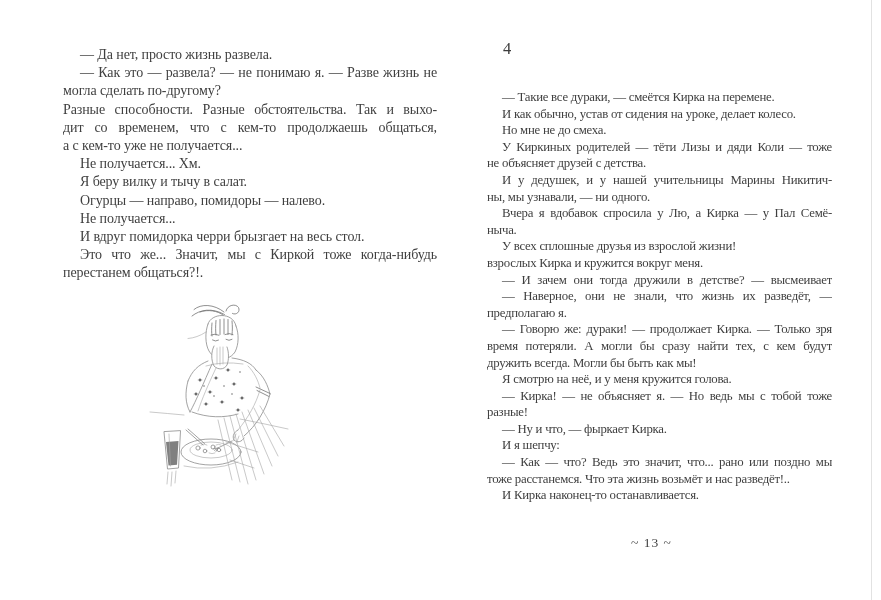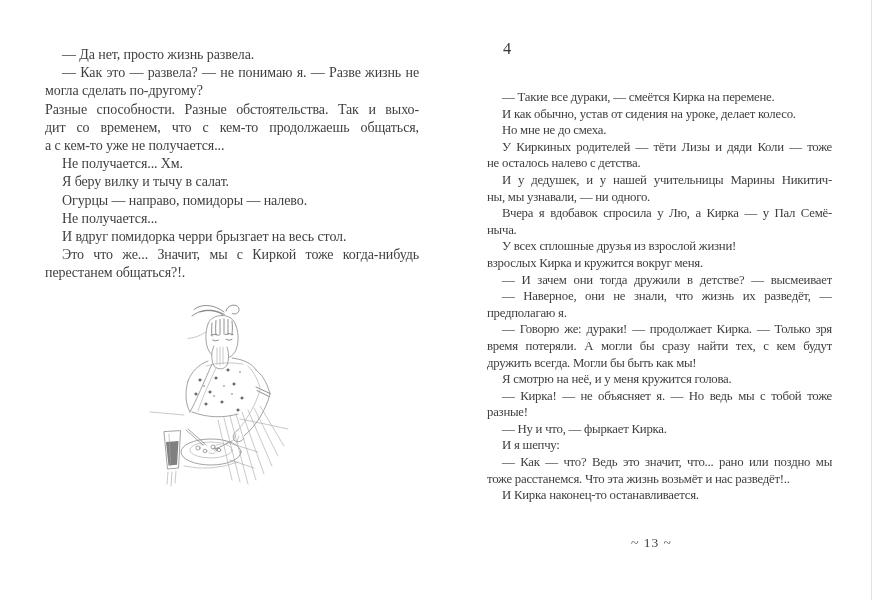--- a/index.html
+++ b/index.html
@@ -7,21 +7,21 @@
     width:881px;height:600px;position:relative;overflow:hidden;
     background:#ffffff;
     font-family:"Liberation Serif","DejaVu Serif",serif;
     color:#3f3f3f;
   }
   .page{position:absolute;top:0;height:600px;}
   .page.left{left:0;width:440px;}
   .page.right{left:440px;width:441px;}
   .text-block{position:absolute;}
   .left-text{
-    left:45px;top:46px;width:374px;
+    left:63px;top:46px;width:374px;
     font-size:14px;letter-spacing:-0.1px;
     --lh:18.2px;--ind:17px;
   }
   .right-text{
     left:47px;top:89px;width:345px;  
     font-size:12.8px;letter-spacing:-0.25px;
     --lh:16.6px;--ind:15px;
   }
   .line{
     height:var(--lh);line-height:var(--lh);
@@ -166,21 +166,21 @@
   </svg>
 </div>
 
 <div class="page right">
   <div class="chapter-number">4</div>
   <div class="text-block right-text">
       <div class="line ind">— Такие все дураки, — смеётся Кирка на перемене.</div>
       <div class="line ind">И как обычно, устав от сидения на уроке, делает колесо.</div>
       <div class="line ind">Но мне не до смеха.</div>
       <div class="line ind just">У Киркиных родителей — тёти Лизы и дяди Коли — тоже</div>
-      <div class="line">не осталось налево с детства.</div>
+      <div class="line">не объясняет друзей с детства.</div>
       <div class="line ind just">И у дедушек, и у нашей учительницы Марины Никитич-</div>
       <div class="line">ны, мы узнавали, — ни одного.</div>
       <div class="line ind just">Вчера я вдобавок спросила у Лю, а Кирка — у Пал Семё-</div>
       <div class="line">ныча.</div>
       <div class="line ind">У всех сплошные друзья из взрослой жизни!</div>
       <div class="line">взрослых Кирка и кружится вокруг меня.</div>
       <div class="line ind just">— И зачем они тогда дружили в детстве? — высмеивает</div>
       <div class="line ind just">— Наверное, они не знали, что жизнь их разведёт, —</div>
       <div class="line">предполагаю я.</div>
       <div class="line ind just">— Говорю же: дураки! — продолжает Кирка. — Только зря</div>

